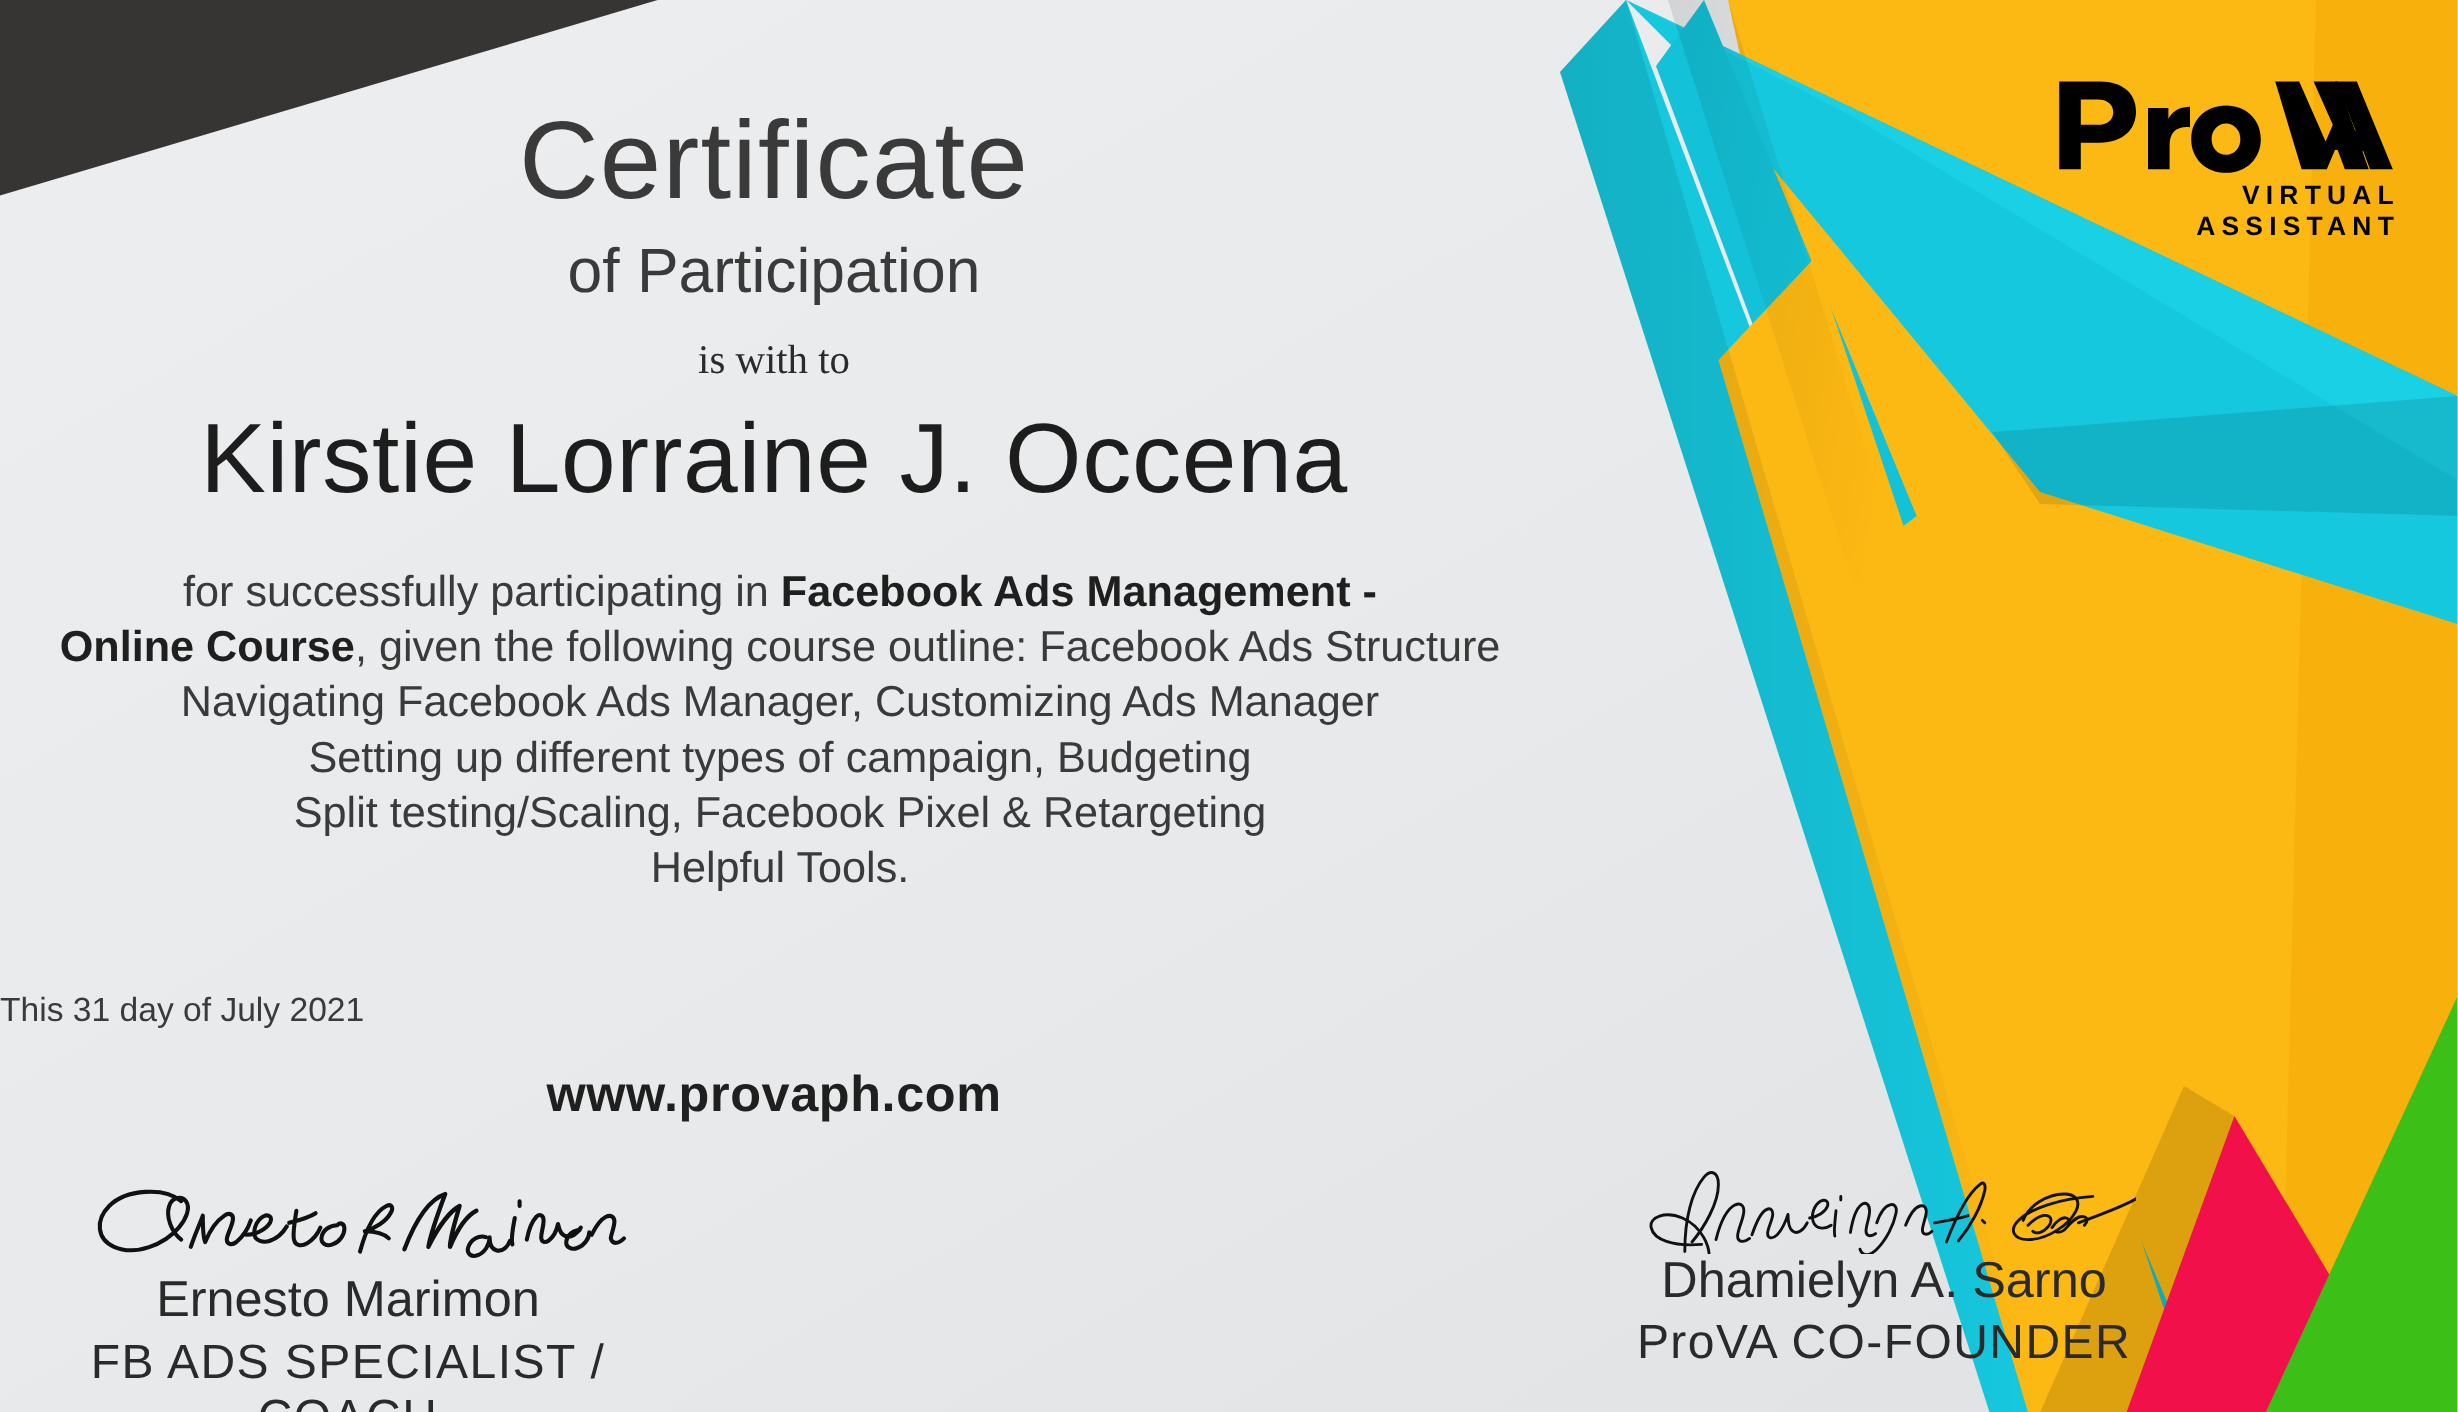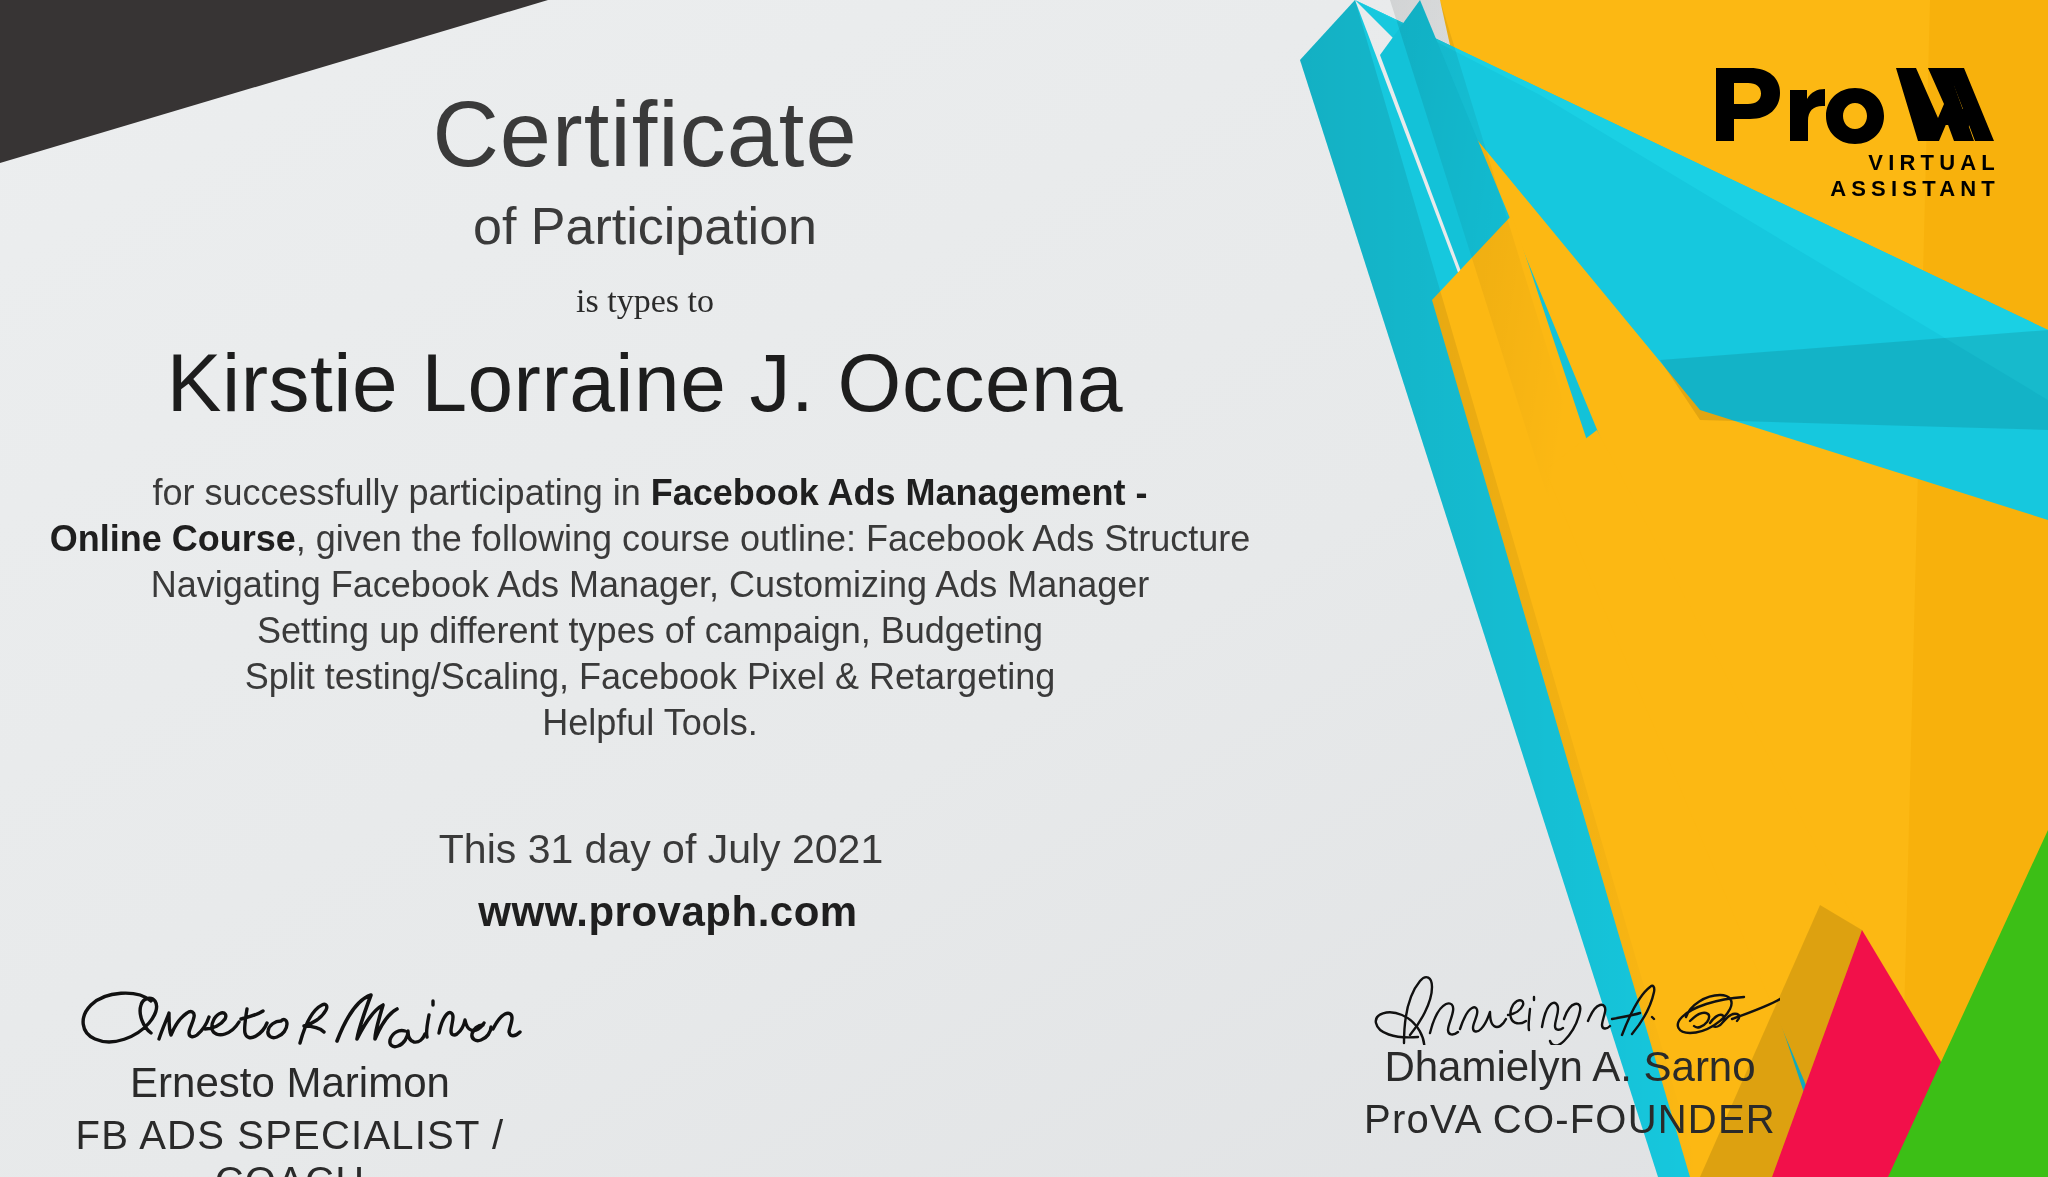--- a/index.html
+++ b/index.html
@@ -102,39 +102,36 @@
     display: block;
     line-height: 1.28;
   }
 
   
   .date-line {
     position: absolute;
     left: 0;
     top: 826px;
     width: 1290px;
-    text-align: center;
-    font-family: "Liberation Sans", sans-serif;
-    font-weight: 300;
-    font-size: 41px;
+    font-family: "Liberation Sans", sans-serif;
+    font-weight: 300;
+    font-size: 28px;
     color: #3a3a3a;
-    padding-left: 16px;
   }
   .site-line {
     position: absolute;
     left: 0;
     top: 888px;
     width: 1290px;
     text-align: center;
     font-family: "Liberation Sans", sans-serif;
     font-weight: 700;
     font-size: 42px;
     letter-spacing: 0.5px;
     color: #1f1f1f;
-    margin-left: 23px;
   }
 
   
   .sig-block {
     position: absolute;
     text-align: center;
   }
   .sig-left  { left: 0px;    top: 985px; width: 580px; }
   .sig-right { left: 1270px; top: 975px; width: 600px; }
 
@@ -230,21 +227,21 @@
     <polygon points="1862,930 1772,1177 1700,1177 1820,905" fill="#000" opacity="0.12"></polygon>
   </svg>
 
   <div class="content-layer">
 
     <div class="head-block">
       <div class="cert-title">Certificate</div>
       <div class="cert-subtitle">of Participation</div>
     </div>
 
-    <div class="given-to">is types to</div>
+    <div class="given-to">is with to</div>
 
     <div class="recipient-name">Kirstie Lorraine J. Occena</div>
 
     <div class="body-block">
       <span>for successfully participating in </span><span class="strong">Facebook Ads Management -</span><br>
       <span class="strong">Online Course</span><span>, given the following course outline: Facebook Ads Structure</span>
       <span class="outline-lines">
         <span class="ol">Navigating Facebook Ads Manager, Customizing Ads Manager</span>
         <span class="ol">Setting up different types of campaign, Budgeting</span>
         <span class="ol">Split testing/Scaling,  Facebook Pixel &amp; Retargeting</span>

